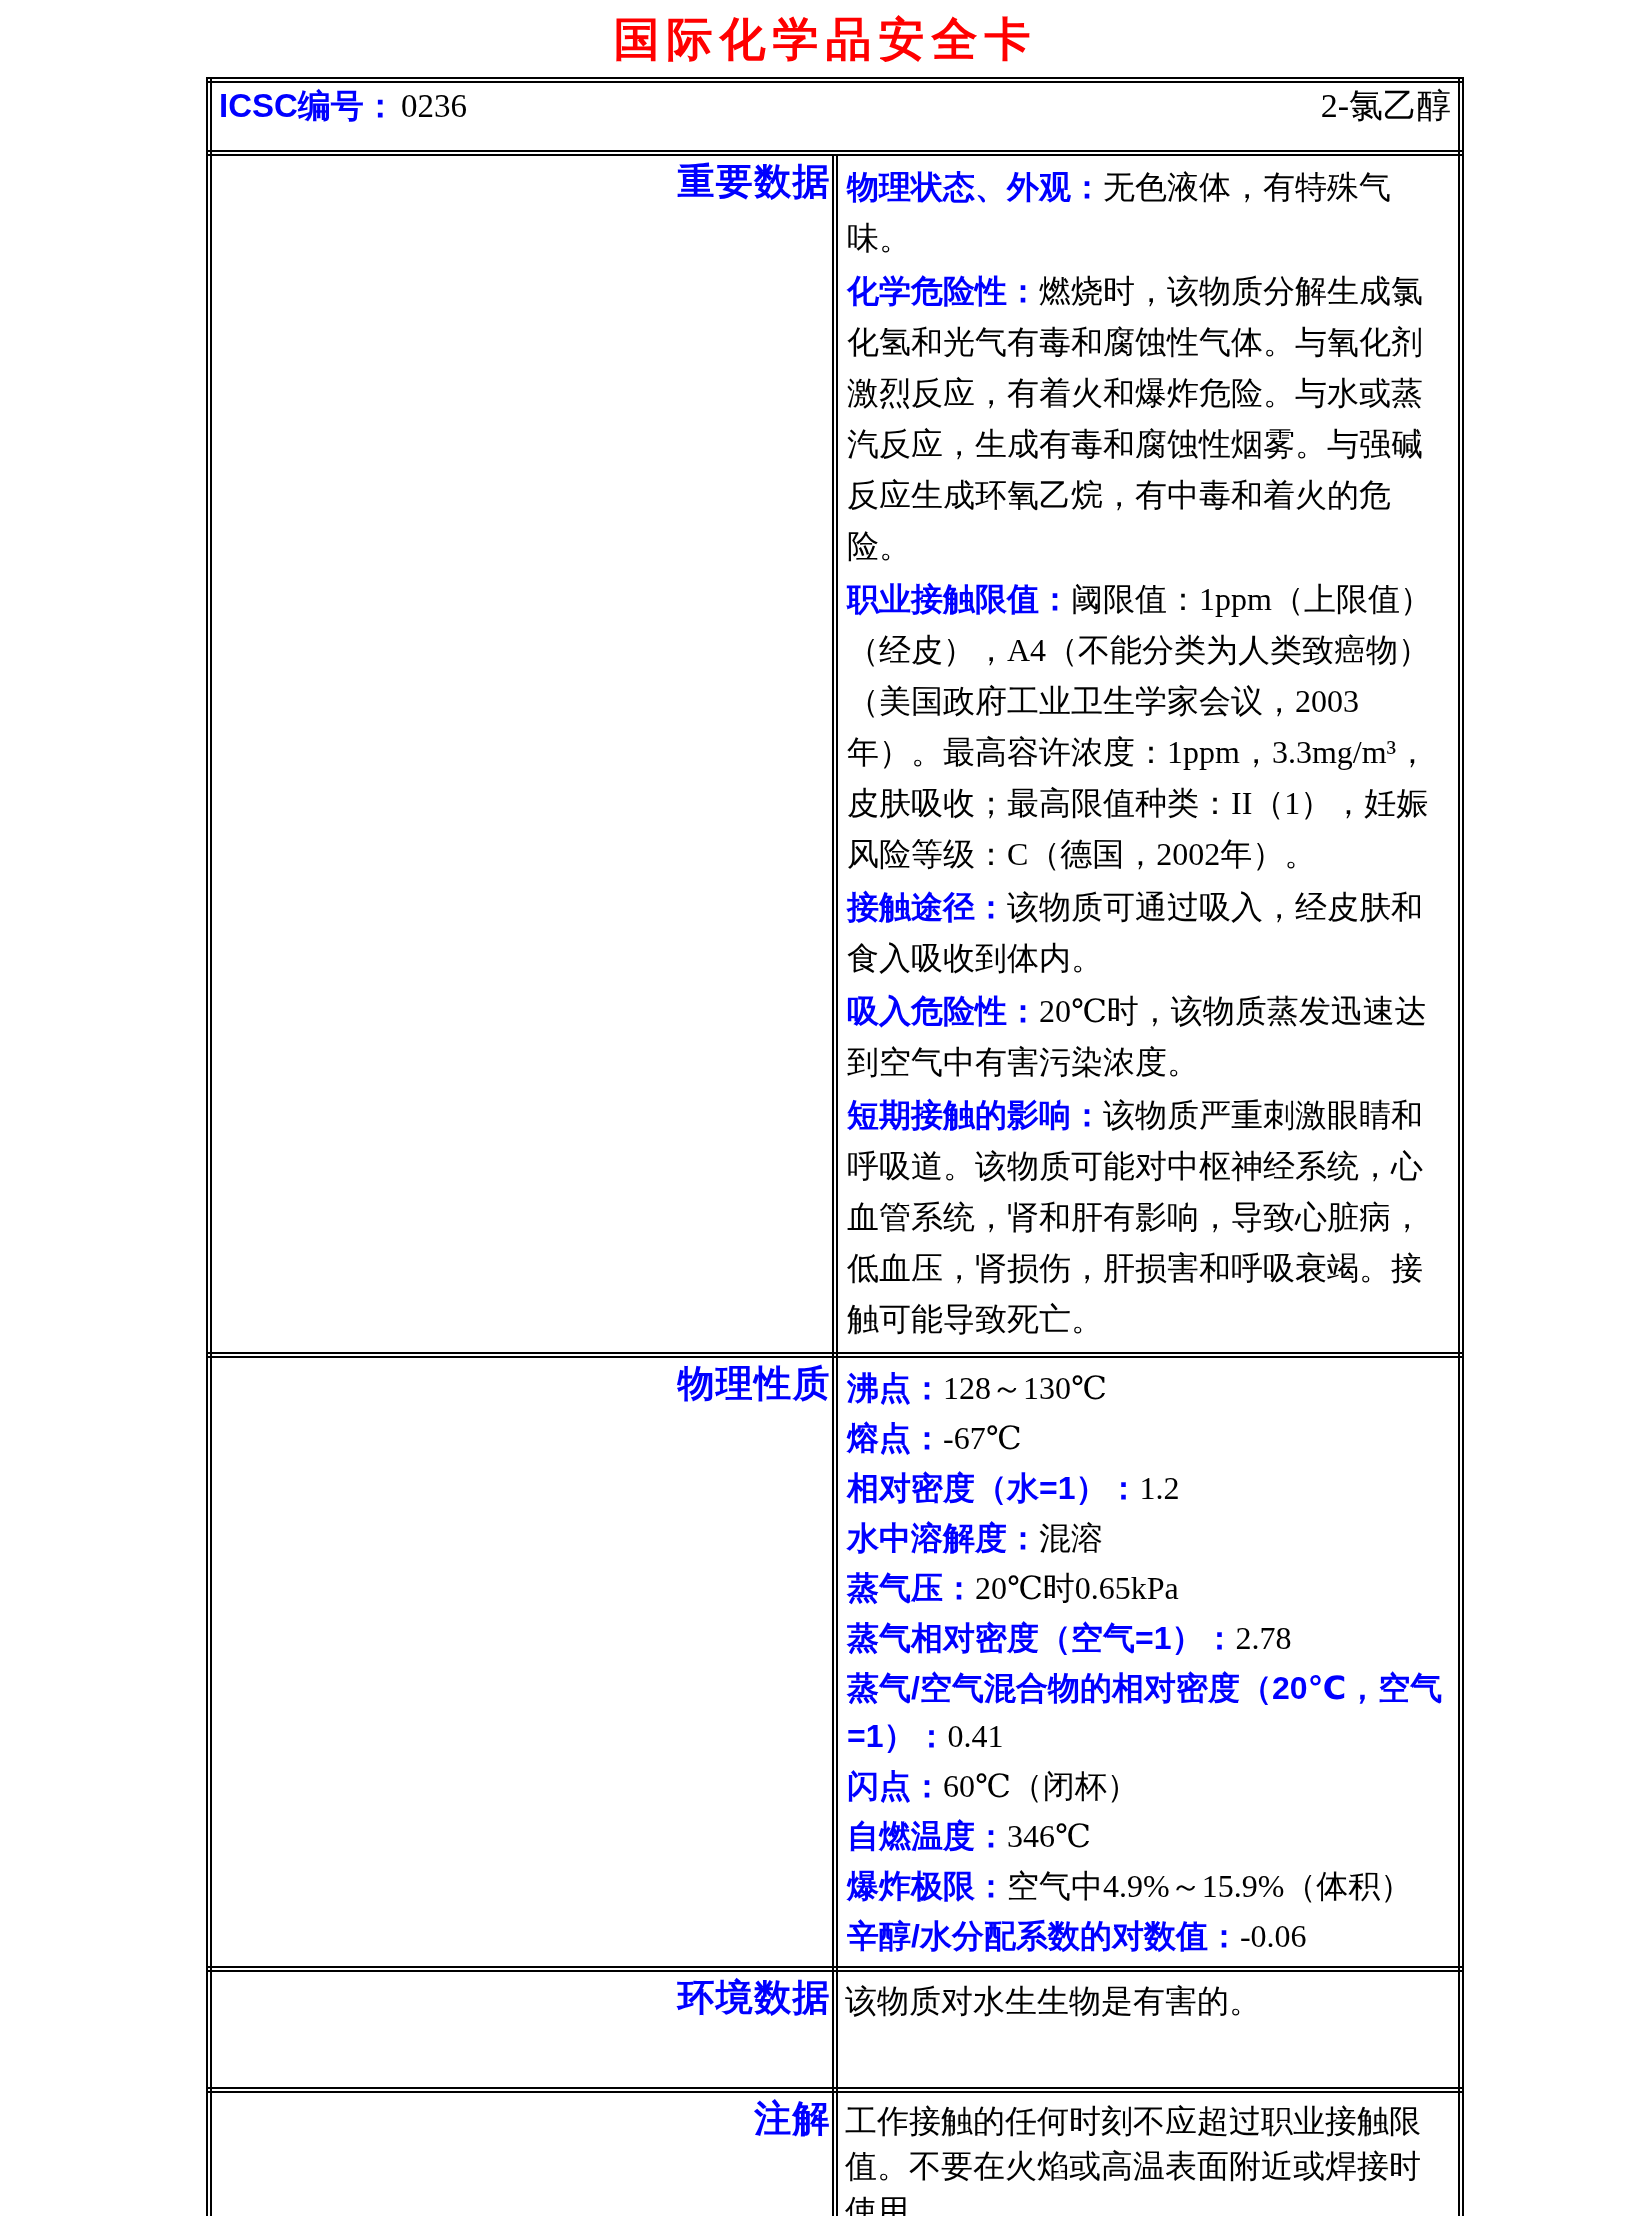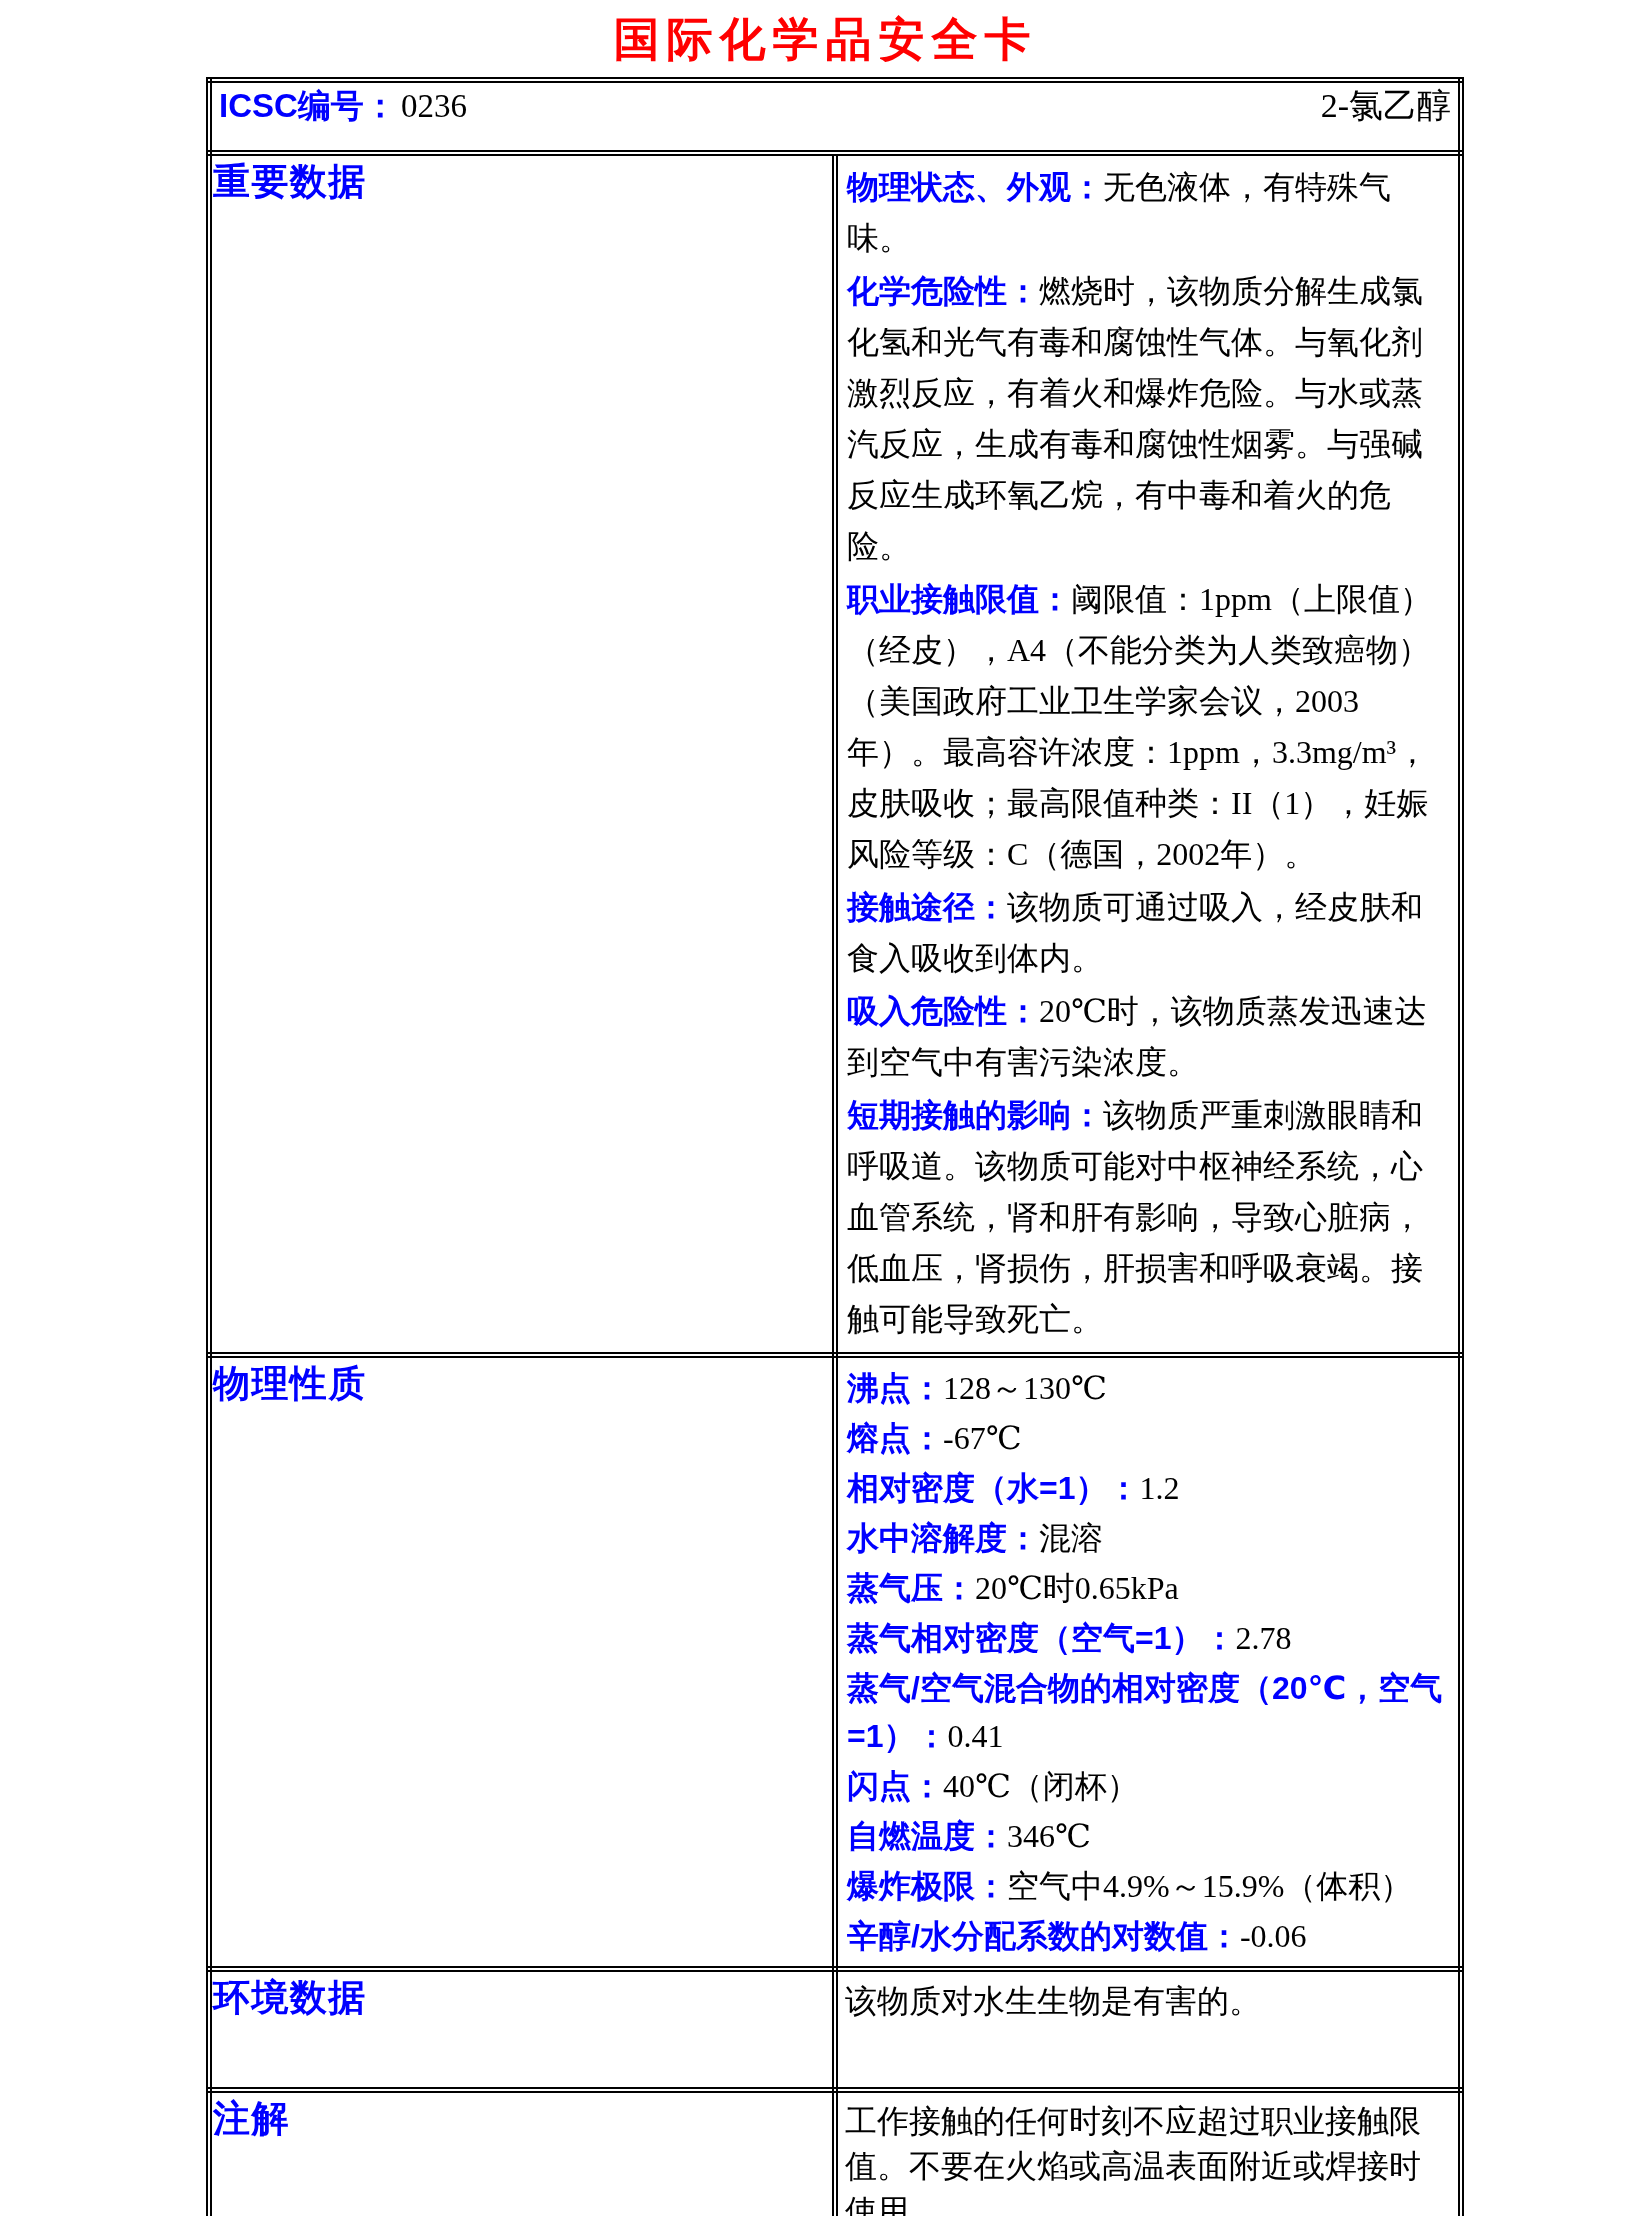--- a/index.html
+++ b/index.html
@@ -11,21 +11,21 @@
     margin:9.8px 0 8.4px 0;text-align:center;color:#ff0000;font-weight:bold;
     font-size:46px;line-height:59px;letter-spacing:7px;
     font-family:"Liberation Serif","DejaVu Serif",serif;
   }
   table.doc{
     border-collapse:collapse;table-layout:fixed;
     margin-left:206px;width:1258px;
   }
   table.doc td{border:6.3px double #000;vertical-align:top;}
   td.label-cell{
-    width:177px;text-align:left;vertical-align:middle;
+    width:177px;text-align:right;vertical-align:middle;
     color:#0000ff;font-weight:bold;font-size:37px;letter-spacing:1.4px;
     font-family:"Liberation Sans","DejaVu Sans",sans-serif;
     border-radius:30px;
   }
   td.content-cell{padding:4.2px 11.2px 4.2px 7px;font-size:32px;line-height:51px;}
   
   td.hdr-cell{padding:0 7px;height:67px;vertical-align:middle;}
   .hdr{display:flex;justify-content:space-between;align-items:center;}
   .hdr-left{font-size:33px;}
   .hdr-id-label{
@@ -79,21 +79,21 @@
   <tr>
     <td class="label-cell">物理性质</td>
     <td class="content-cell phys-cell">
       <div class="para"><span class="blabel">沸点：</span><span>128～130℃</span></div>
       <div class="para"><span class="blabel">熔点：</span><span>-67℃</span></div>
       <div class="para"><span class="blabel">相对密度（水=1）：</span><span>1.2</span></div>
       <div class="para"><span class="blabel">水中溶解度：</span><span>混溶</span></div>
       <div class="para"><span class="blabel">蒸气压：</span><span>20℃时0.65kPa</span></div>
       <div class="para"><span class="blabel">蒸气相对密度（空气=1）：</span><span>2.78</span></div>
       <div class="para"><span class="blabel">蒸气/空气混合物的相对密度（20℃，空气=1）：</span><span>0.41</span></div>
-      <div class="para"><span class="blabel">闪点：</span><span>40℃（闭杯）</span></div>
+      <div class="para"><span class="blabel">闪点：</span><span>60℃（闭杯）</span></div>
       <div class="para"><span class="blabel">自燃温度：</span><span>346℃</span></div>
       <div class="para"><span class="blabel">爆炸极限：</span><span>空气中4.9%～15.9%（体积）</span></div>
       <div class="para"><span class="blabel">辛醇/水分配系数的对数值：</span><span>-0.06</span></div>
     </td>
   </tr>
 
   <tr>
     <td class="label-cell">环境数据</td>
     <td class="content-cell env-cell">该物质对水生生物是有害的。</td>
   </tr>

